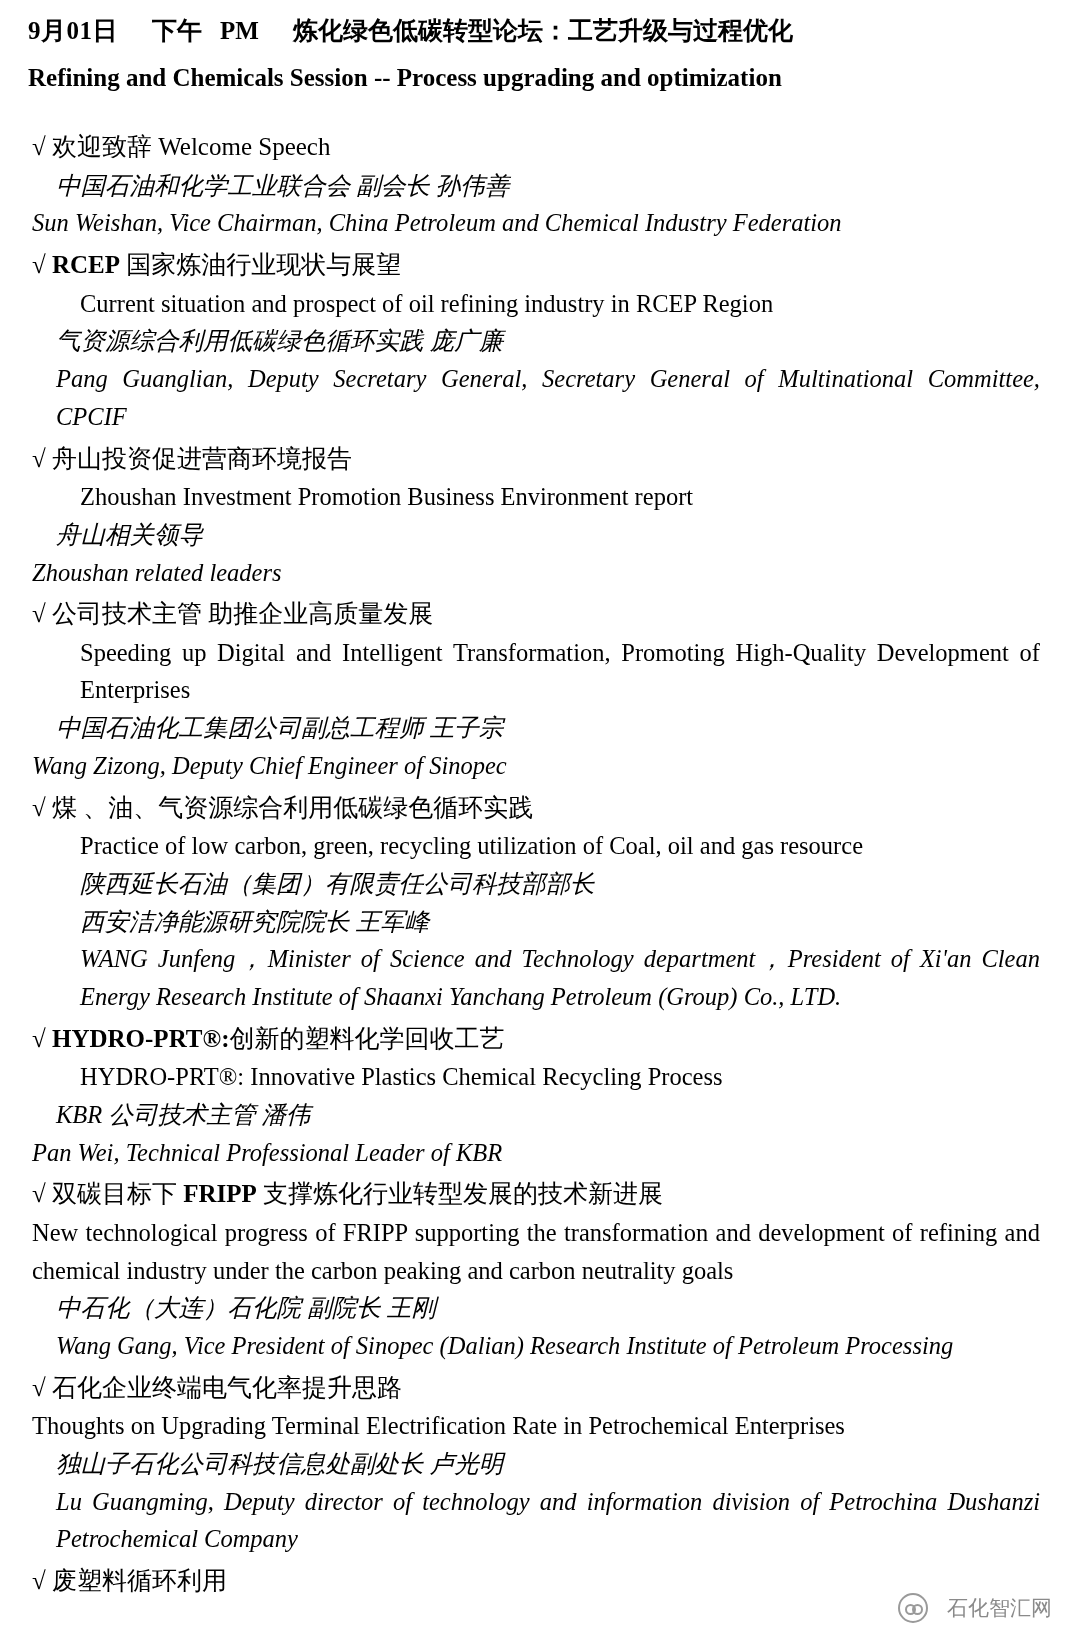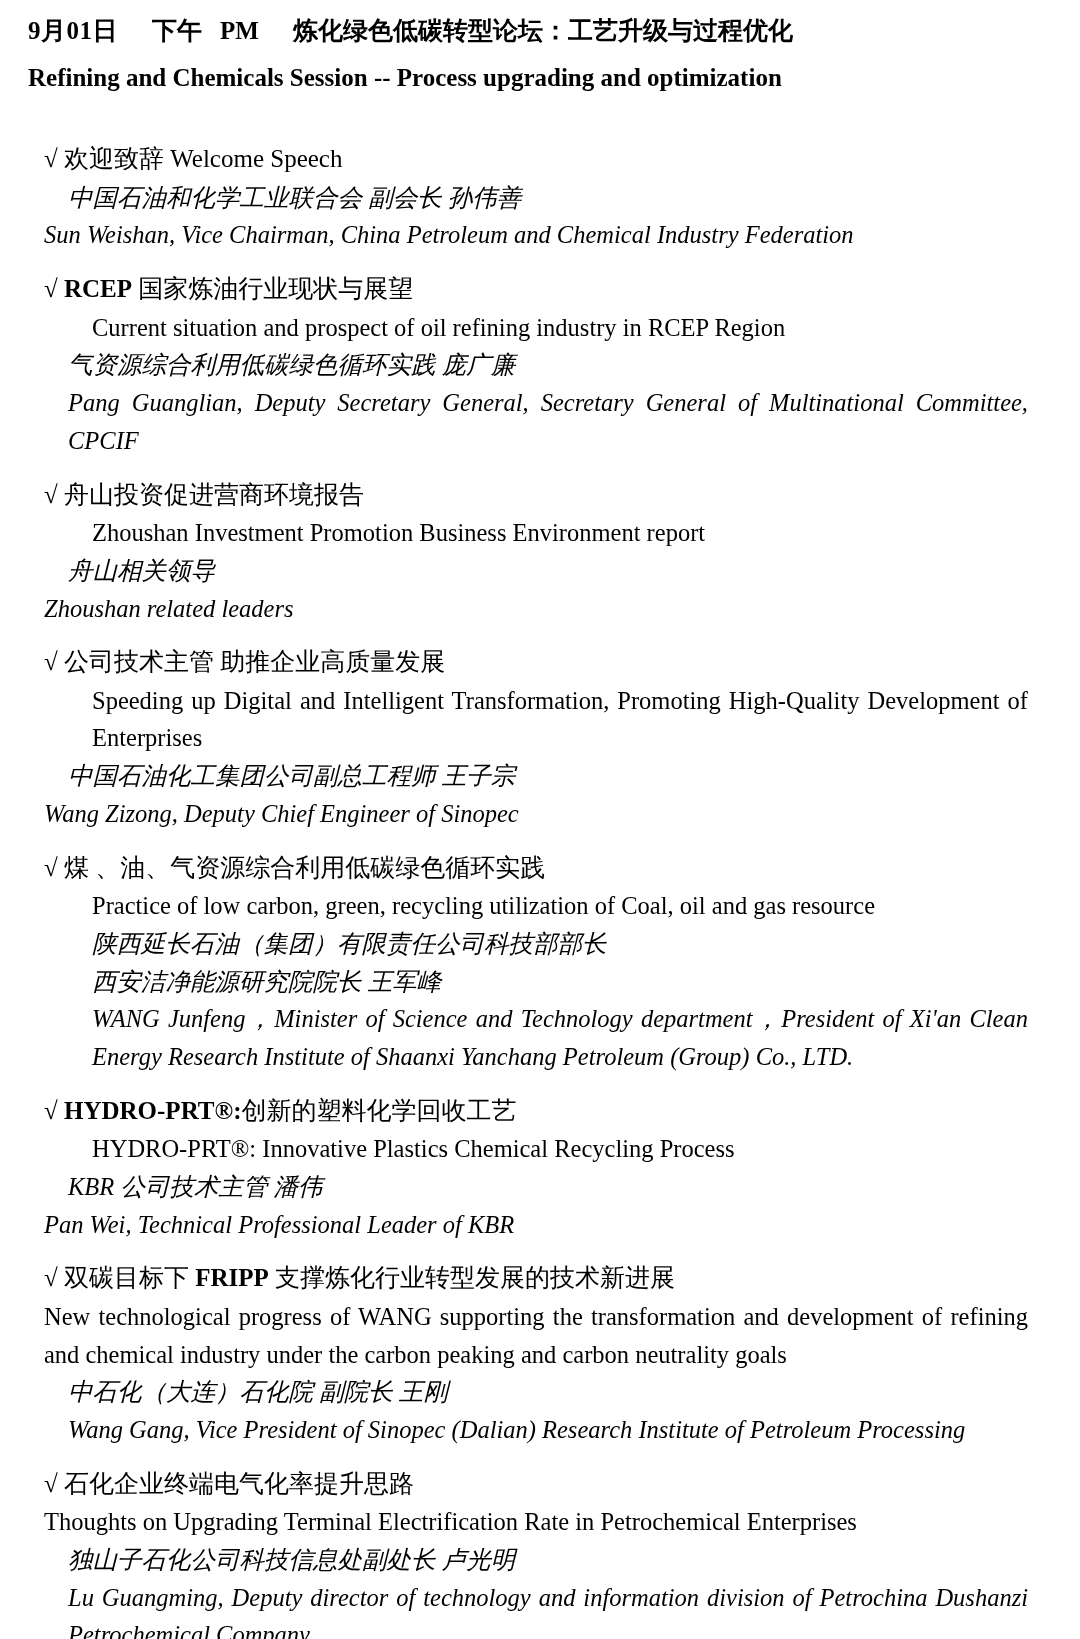--- a/index.html
+++ b/index.html
@@ -30,21 +30,21 @@
   .hdr-gap { display: inline-block; width: 34px; }
   .hdr-gap-sm { display: inline-block; width: 18px; }
   .hdr-en {
     font-size: 25px;
     font-weight: bold;
     line-height: 1.3;
     margin-top: 14px;
   }
   .spacer { height: 30px; }
 
-  .entry { margin: 16px; }
+  .entry { margin: 4px; }
   .ln {
     font-size: 24.5px;
     line-height: 1.54;
     margin: 0;
     text-align: justify;
     text-justify: inter-word;
   }
   .ln.nojust { text-align: left; }
   .zh-title { font-size: 25px; }
   .bold { font-weight: bold; }
@@ -133,21 +133,21 @@
         <div class="ln it ind2">WANG Junfeng，Minister of Science and Technology department，President of Xi'an Clean Energy Research Institute of Shaanxi Yanchang Petroleum (Group) Co., LTD.</div>
       </div>
       <div class="entry">
         <div class="ln zh-title nojust">√ <span class="bold">HYDRO-PRT®:</span>创新的塑料化学回收工艺</div>
         <div class="ln nojust ind2">HYDRO-PRT®:   Innovative Plastics Chemical Recycling Process</div>
         <div class="ln it nojust ind1">KBR 公司技术主管  潘伟</div>
         <div class="ln it nojust">Pan Wei, Technical Professional Leader of KBR</div>
       </div>
       <div class="entry">
         <div class="ln zh-title nojust">√ 双碳目标下 <span class="bold">FRIPP</span> 支撑炼化行业转型发展的技术新进展</div>
-        <div class="ln">New technological progress of WANG supporting the transformation and development of refining and chemical industry under the carbon peaking and carbon neutrality goals</div>
+        <div class="ln">New technological progress of FRIPP supporting the transformation and development of refining and chemical industry under the carbon peaking and carbon neutrality goals</div>
         <div class="ln it nojust ind1">中石化（大连）石化院  副院长  王刚</div>
         <div class="ln it ind1">Wang Gang, Vice President of Sinopec (Dalian) Research Institute of Petroleum Processing</div>
       </div>
       <div class="entry">
         <div class="ln zh-title nojust">√ 石化企业终端电气化率提升思路</div>
         <div class="ln nojust">Thoughts on Upgrading Terminal Electrification Rate in Petrochemical Enterprises</div>
         <div class="ln it nojust ind1">独山子石化公司科技信息处副处长  卢光明</div>
         <div class="ln it ind1">Lu Guangming, Deputy director of technology and information division of Petrochina Dushanzi Petrochemical Company</div>
       </div>
       <div class="entry">

